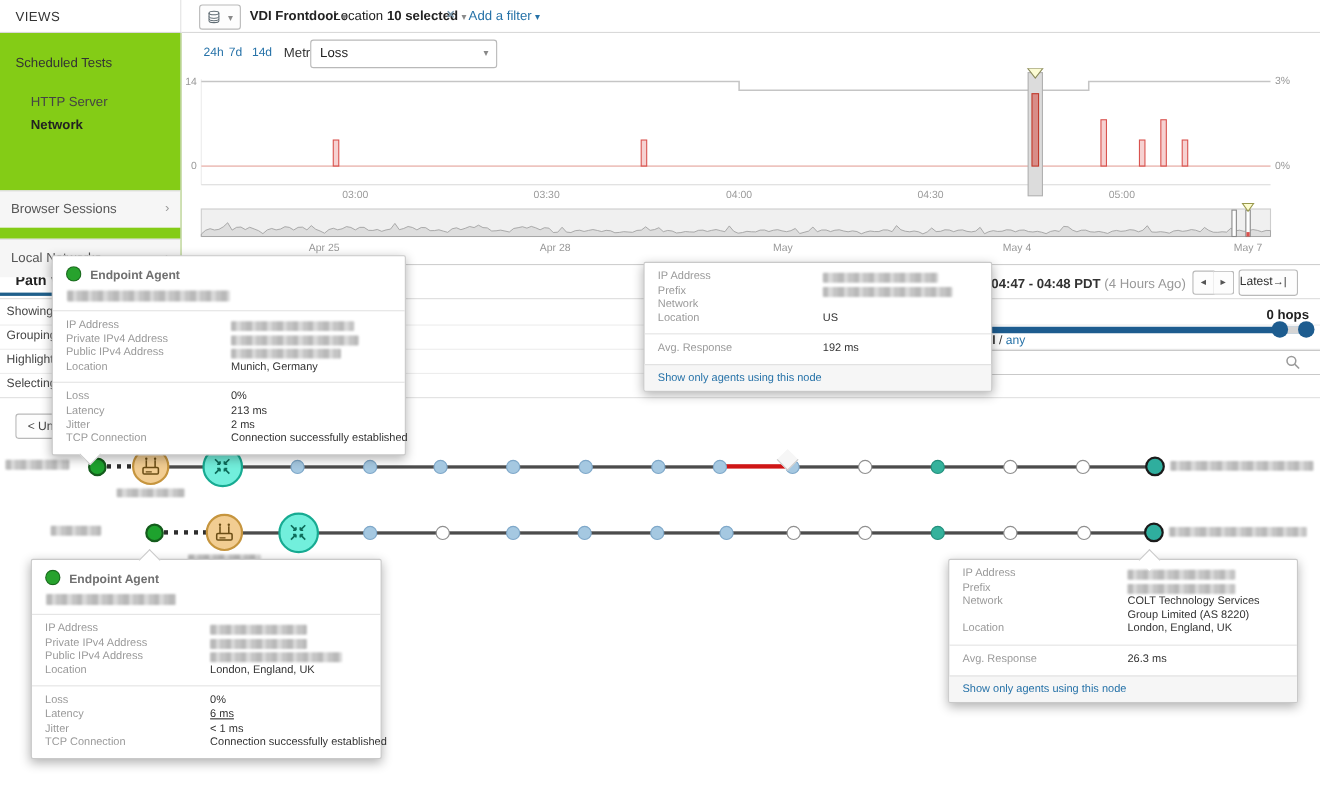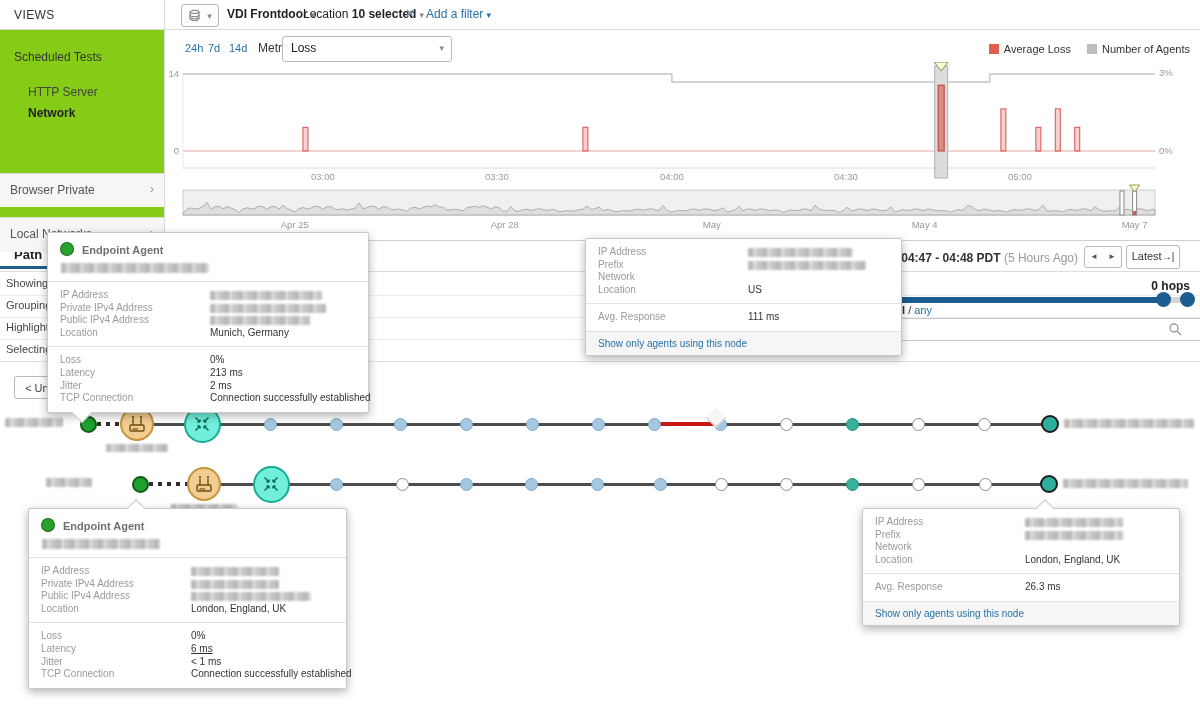--- a/index.html
+++ b/index.html
@@ -24,21 +24,21 @@
   
   .rangelink{font-size:11px;margin-right:6px}
   .metric-select{position:absolute;left:282px;top:36px;width:160px;height:24px;border:1px solid #b9b9b9;border-radius:3px;background:#fff;font-size:12px;color:#222;line-height:22px;padding-left:8px}
   .metric-select .sc{position:absolute;right:7px;top:0;color:#888;font-size:9px;line-height:22px}
   .leg{display:inline-flex;align-items:center;margin-left:16px;font-size:11px;color:#333}
   .leg .sq{width:10px;height:10px;margin-right:5px;display:inline-block}
   
   .path-hd{left:0;top:240px;width:1200px;height:30px;border-top:1px solid #cfcfcf;border-bottom:1px solid #ddd;background:#fff}
   .tabline{left:0;top:266px;width:164px;height:3px;background:#1f5f8b;z-index:2}
   .navbtn{position:absolute;top:246px;width:18px;height:20px;border:1px solid #b9b9b9;background:#fdfdfd;font-size:8px;color:#555;text-align:center;line-height:19px;cursor:pointer}
-  .latestbtn{position:absolute;top:245px;width:52px;height:22px;border:1px solid #b9b9b9;border-radius:3px;background:#fdfdfd;font-size:11px;color:#333;text-align:center;line-height:21px;cursor:pointer}
+  .latestbtn{position:absolute;top:245px;width:52px;height:22px;border:1px solid #b9b9b9;border-radius:3px;background:#fdfdfd;font-size:11px;color:#333;line-height:21px;cursor:pointer}
   .pv-row-label{position:absolute;left:6px;font-size:11px;color:#444}
   .pv-divider{position:absolute;left:0;width:1200px;height:1px;background:#ededed}
   
   .slider-track{position:absolute;left:622px;top:297px;width:568px;height:6px;border-radius:3px;background:#1d5c8f}
   .slider-gap{position:absolute;left:1165px;top:297px;width:22px;height:6px;background:#d5d5d5}
   .knob{position:absolute;top:292px;width:15px;height:15px;border-radius:50%;background:#1d5c8f;cursor:pointer}
   .searchbox{position:absolute;left:622px;top:318px;width:558px;height:21px;border:1px solid #c9c9c9;border-radius:3px;font-size:11px;color:#555;padding:0 26px 0 8px;outline:none}
   .searchbox::placeholder{color:#b0b0b0}
   .ungroup{position:absolute;left:14px;top:376px;width:88px;height:23px;border:1px solid #b9b9b9;border-radius:3px;background:#fdfdfd;font-size:11px;color:#444;text-align:center;line-height:21px;white-space:nowrap;overflow:hidden;cursor:pointer}
   
@@ -98,44 +98,37 @@
   <div class="tb-item nowrap link" style="left:261px">
     <span>Add a filter</span><span class="caret" style="color:#2672a8">▾</span>
   </div>
 </div>
 
 <div class="abs sidebar">
   <div class="sb-item" style="left:14px;top:21px">Scheduled Tests</div>
   <div class="sb-item" style="left:28px;top:56px;color:#444">HTTP Server</div>
   <div class="sb-item" style="left:28px;top:77px;font-weight:bold;color:#222">Network</div>
   <div class="sb-band" style="top:144px">
-    <span class="lbl">Browser Private</span>
+    <span class="lbl">Browser Sessions</span>
     <span class="chev">›</span>
   </div>
   <div class="sb-band" style="top:188px;height:34px">
     <span class="lbl">Local Networks</span>
     <span class="chev">›</span>
   </div>
 </div>
 
 <div class="abs" style="left:165px;top:36px;width:1035px;height:26px">
   <span class="abs link rangelink" style="left:20px;top:6px">24h</span>
   <span class="abs link rangelink" style="left:43px;top:6px">7d</span>
   <span class="abs link rangelink" style="left:64px;top:6px">14d</span>
   <span class="abs" style="left:93px;top:5px;font-size:12px;color:#333">Metric</span>
   <div class="metric-select" style="left:117px;top:0">
     <span>Loss</span><span class="sc">▾</span>
   </div>
-  <div class="abs" id="legend" style="right:10px;top:4px;white-space:nowrap"><span class="leg">
-        <span class="sq" style="background: rgb(224, 96, 79);"></span>
-        <span>Average Loss</span>
-      </span><span class="leg">
-        <span class="sq" style="background: rgb(189, 189, 189);"></span>
-        <span>Number of Agents</span>
-      </span></div>
 </div>
 
 <svg id="main-chart" class="abs" style="left:165px;top:62px" width="1035" height="124">
     <line x1="18" y1="10" x2="18" y2="106" stroke="#ececec" stroke-width="1"></line>
     <line x1="18" y1="106" x2="990" y2="106" stroke="#d8d8d8" stroke-width="1"></line>
     <line x1="18" y1="89" x2="990" y2="89" stroke="#eec4bf" stroke-width="1.5"></line>
     <path d="M18,12 L506.916,12 L506.916,20 L824.76,20 L824.76,12 L990,12 " fill="none" stroke="#c5c5c5" stroke-width="1.4"></path>
     <rect x="769.6600000000001" y="4" width="13" height="112" fill="#dcdcdc" stroke="#b0b0b0" stroke-width="1"></rect>
     <polygon points="769.1600000000001,0 783.1600000000001,0 776.1600000000001,9" fill="#fbfbd3" stroke="#8a8a5a" stroke-width="1"></polygon>
     <rect x="137.97199999999998" y="65.3" width="5" height="23.7" fill="rgba(224,102,102,0.3)" stroke="#d9534f" stroke-width="1"></rect>
@@ -166,21 +159,21 @@
     <text x="339.732" y="44" text-anchor="middle" font-size="9.5" fill="#999">Apr 28</text>
     <text x="546.768" y="44" text-anchor="middle" font-size="9.5" fill="#999">May</text>
     <text x="759.636" y="44" text-anchor="middle" font-size="9.5" fill="#999">May 4</text>
     <text x="969.588" y="44" text-anchor="middle" font-size="9.5" fill="#999">May 7</text>
   </svg>
 
 <div class="abs path-hd"></div>
 <div class="abs" style="left:14px;top:247px;font-size:13px;font-weight:bold;color:#222;z-index:1">Path Visualization</div>
 <div class="abs tabline"></div>
 <div class="abs nowrap" style="top:251px;right:122px;font-size:12px;z-index:1">
-  <b>Tue, May 7 04:47 - 04:48 PDT</b> <span style="color:#999">(5 Hours Ago)</span>
+  <b>Tue, May 7 04:47 - 04:48 PDT</b> <span style="color:#999">(4 Hours Ago)</span>
 </div>
 <div class="navbtn" style="right:96px;border-radius:3px 0 0 3px">◄</div>
 <div class="navbtn" style="right:78px;border-left:none;border-radius:0 3px 3px 0">►</div>
 <div class="latestbtn" style="right:20px">
   <span>Latest</span><span style="font-size:10px">→|</span>
 </div>
 
 <div class="pv-row-label" style="top:277px">Showing:</div>
 <div class="pv-row-label" style="top:299px">Grouping:</div>
 <div class="pv-row-label" style="top:321px">Highlighting:</div>
@@ -366,21 +359,21 @@
         </div>
         <div class="tt-row">
           <span class="l">Location</span>
           <span class="v" style="white-space: nowrap;">US</span>
         </div>
       </div>
       <div class="tt-hr" style="margin: 0px;"></div>
       <div class="tt-sec">
         <div class="tt-row">
           <span class="l">Avg. Response</span>
-          <span class="v" style="white-space: nowrap;">111 ms</span>
+          <span class="v" style="white-space: nowrap;">192 ms</span>
         </div>
       </div>
       <div class="tt-footer"><span class="link" style="font-size: 10px;">Show only agents using this node</span></div>
     </div>
     <div class="tt" style="left: 28px; top: 508px; width: 317px;">
       <div class="tt-head"><div class="tt-dot" style="background: rgb(39, 162, 45); border: 1px solid rgba(0, 0, 0, 0.35); display: inline-block;"></div><span class="tt-title">Endpoint Agent</span><div class="rdt" style="position: relative; display: block; left: 1px; top: 7px; width: 118px; height: 10px; margin-bottom: 7px;"></div></div>
       <div class="tt-sec">
         <div class="tt-row">
           <span class="l">IP Address</span>
           <div class="rdt" style="position: relative; display: inline-block; top: 2px; width: 88px;"></div>
@@ -423,20 +416,21 @@
         <div class="tt-row">
           <span class="l">IP Address</span>
           <div class="rdt" style="position: relative; display: inline-block; top: 2px; width: 98px;"></div>
         </div>
         <div class="tt-row">
           <span class="l">Prefix</span>
           <div class="rdt" style="position: relative; display: inline-block; top: 2px; width: 98px;"></div>
         </div>
         <div class="tt-row">
           <span class="l">Network</span>
+          <span class="v">COLT Technology Services Group Limited (AS 8220)</span>
         </div>
         <div class="tt-row">
           <span class="l">Location</span>
           <span class="v" style="white-space: nowrap;">London, England, UK</span>
         </div>
       </div>
       <div class="tt-hr" style="margin: 0px;"></div>
       <div class="tt-sec">
         <div class="tt-row">
           <span class="l">Avg. Response</span>

